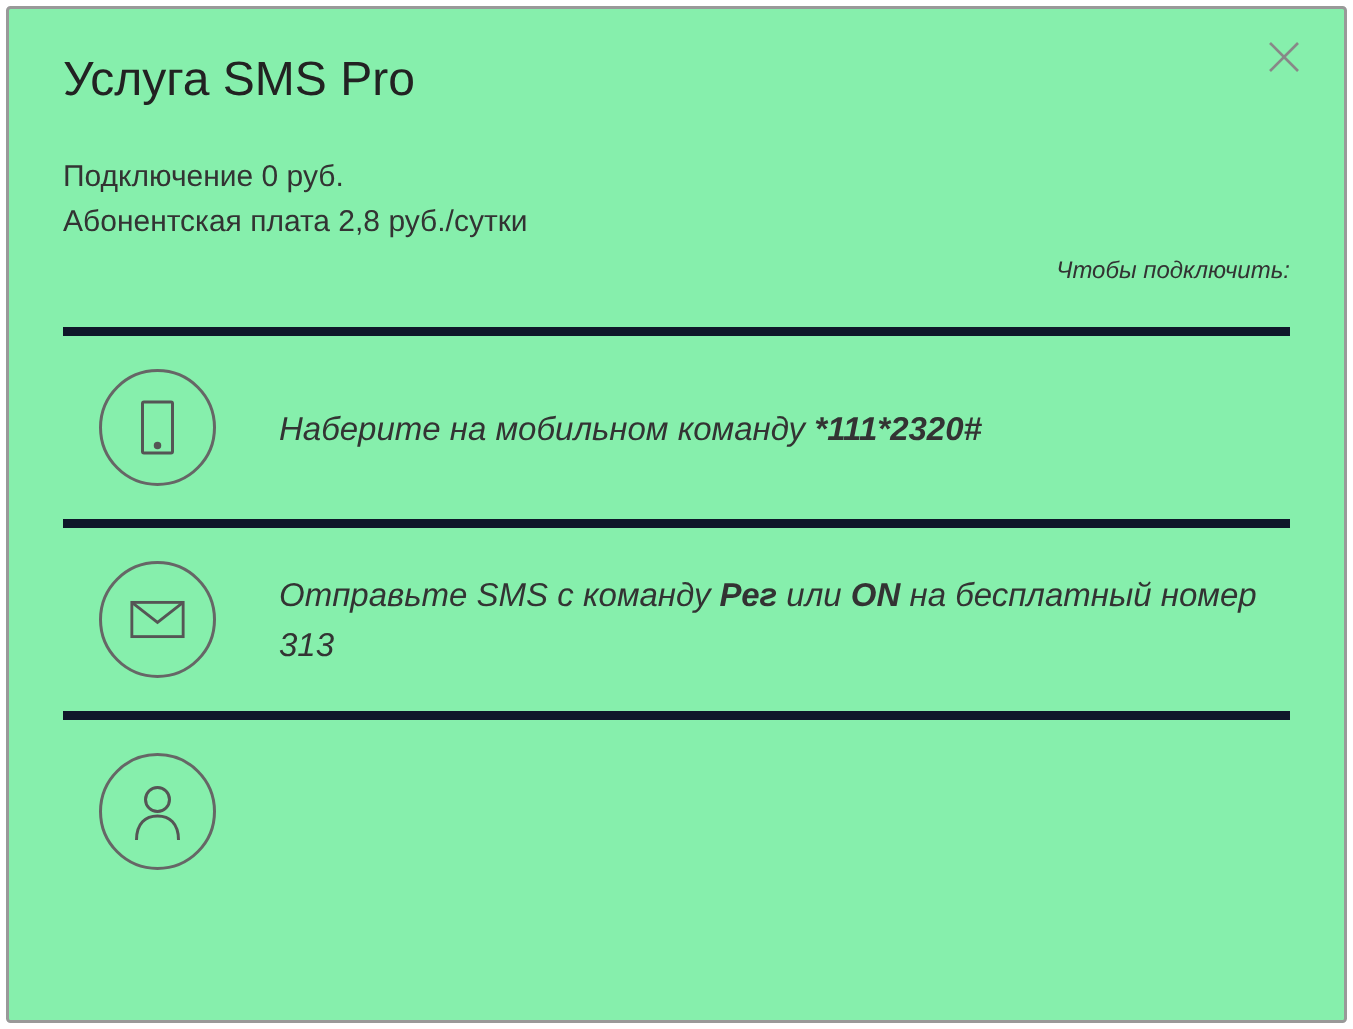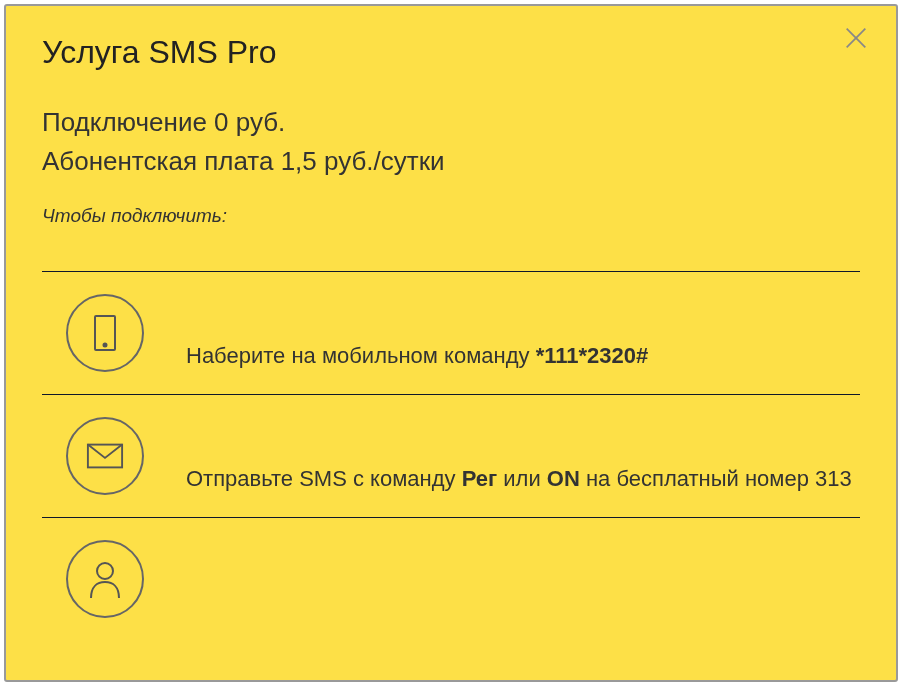--- a/index.html
+++ b/index.html
@@ -15,58 +15,60 @@
       position: relative;
     }
     .modal {
       position: absolute;
       top: 4px;
       left: 4px;
       right: 4px;
       bottom: 4px;
       border: 2px solid #999;
       border-radius: 3px;
-      background: #fde047;
+      background: #86efac;
       padding: 28px 36px 8px 36px;
     }
     .close-btn {
       position: absolute;
       top: 18px;
       right: 26px;
       cursor: pointer;
       color: #888;
     }
     .close-btn svg {
       width: 28px;
       height: 28px;
     }
     .title {
       font-size: 32px;
       font-weight: normal;
       color: #222;
       margin-bottom: 32px;
     }
     .pricing {
-      font-size: 26px;
+      font-size: 20px;
       color: #333;
       line-height: 1.5;
-      margin-bottom: 24px;
+      margin-bottom: 9px;
     }
     .instructions-label {
-      font-size: 19px;
+      font-size: 16px;
       font-style: italic;
       color: #333;
-      margin-bottom: 44px;
+      margin-bottom: 28px;
+      text-align: right;
     }
     .option-row {
-      border-top: 1px solid #0f172a;
+      border-top: 6px solid #0f172a;
       display: flex;
-      align-items: flex-end;
+      align-items: center;
       padding: 22px 0 22px 24px;
       gap: 42px;
+      font-style: italic;
     }
     .option-row:last-child {
       border-bottom: none;
     }
     .icon-circle {
       width: 78px;
       height: 78px;
       min-width: 78px;
       border: 2px solid #666;
       border-radius: 50%;
@@ -100,21 +102,21 @@
     <svg viewBox="0 0 24 24" fill="none" stroke="currentColor" stroke-width="1.5">
       <line x1="4" y1="4" x2="20" y2="20"></line>
       <line x1="20" y1="4" x2="4" y2="20"></line>
     </svg>
   </div>
 
   <h1 class="title">Услуга SMS Pro</h1>
 
   <div class="pricing">
     <div>Подключение 0 руб.</div>
-    <div>Абонентская плата 1,5 руб./сутки</div>
+    <div>Абонентская плата 2,8 руб./сутки</div>
   </div>
 
   <div class="instructions-label">Чтобы подключить:</div>
 
   <div class="option-row">
     <div class="icon-circle">
       <svg viewBox="0 0 24 38" fill="none" stroke="#555" stroke-width="2">
         <rect x="2" y="2" width="20" height="34" rx="1"></rect>
         <circle cx="12" cy="31" r="1.5" fill="#555"></circle>
       </svg>

